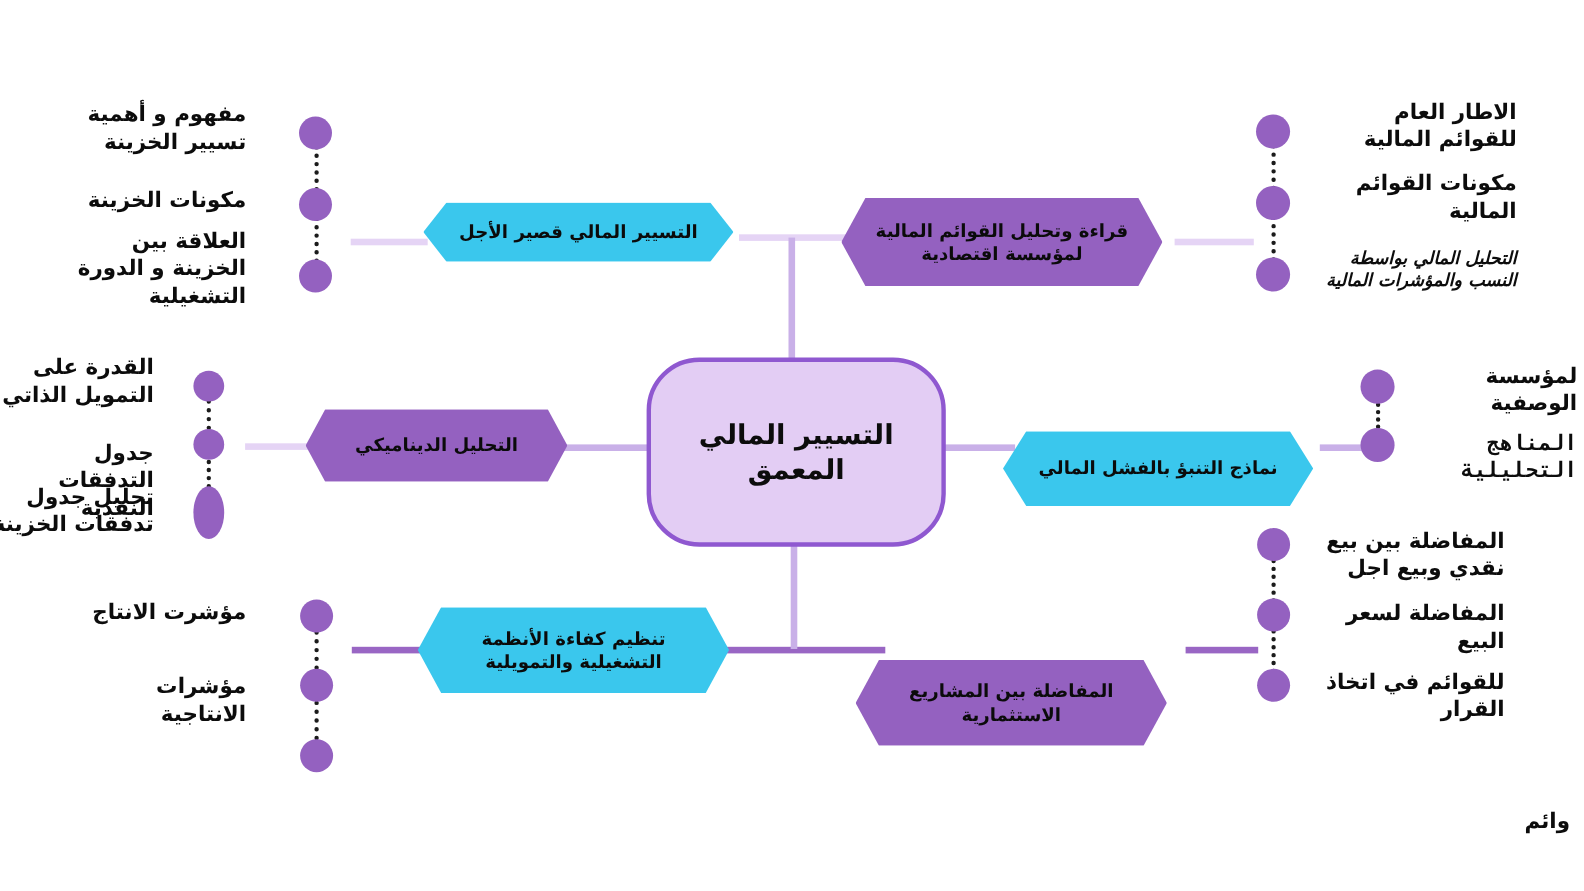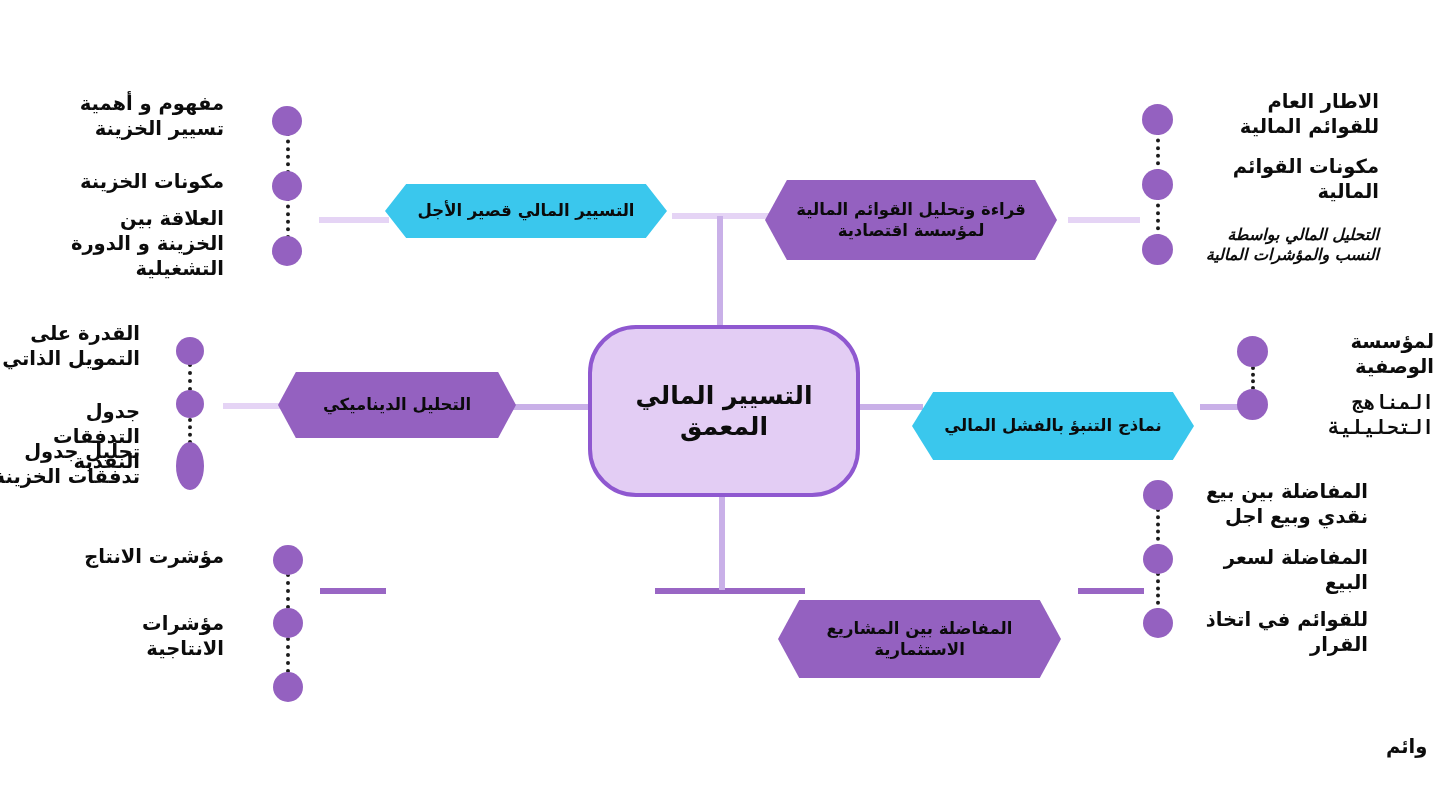--- a/index.html
+++ b/index.html
@@ -126,20 +126,26 @@
   </div>
 
   <div class="hex purple" style="left:278px;top:372px;width:238px;height:66px;">
     <div class="hex-label">التحليل الديناميكي</div>
   </div>
 
   <div class="hex cyan" style="left:912px;top:372px;width:282px;height:68px;margin-top:20px;">
     <div class="hex-label">نماذج التنبؤ بالفشل المالي</div>
   </div>
 
+  <div class="hex cyan" style="left:380px;top:552px;width:283px;height:78px;">
+    <div class="hex-label">
+      <span>تنظيم كفاءة الأنظمة</span><br>
+      <span>التشغيلية والتمويلية</span>
+    </div>
+  </div>
 
   <div class="hex purple" style="left:778px;top:552px;width:283px;height:78px;margin-top:48px;">
     <div class="hex-label">
       <span>المفاضلة بين المشاريع</span><br>
       <span>الاستثمارية</span>
     </div>
   </div>
 
   <div class="dotcol" style="left:0;top:0;">
     <div class="dotline" style="left:286px;top:132px;height:42px;"></div>

